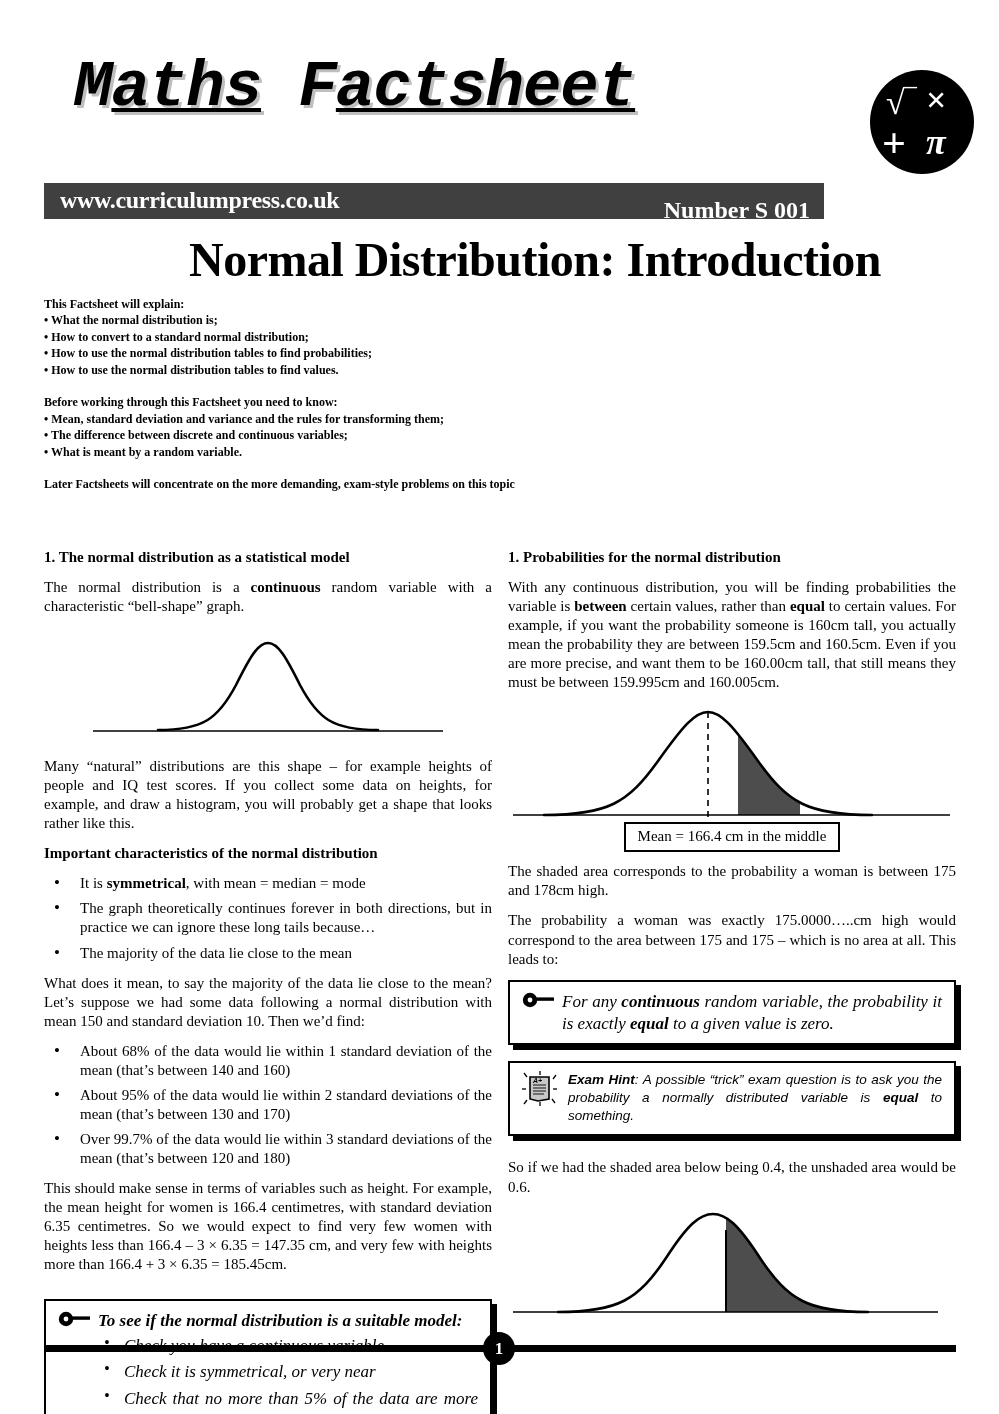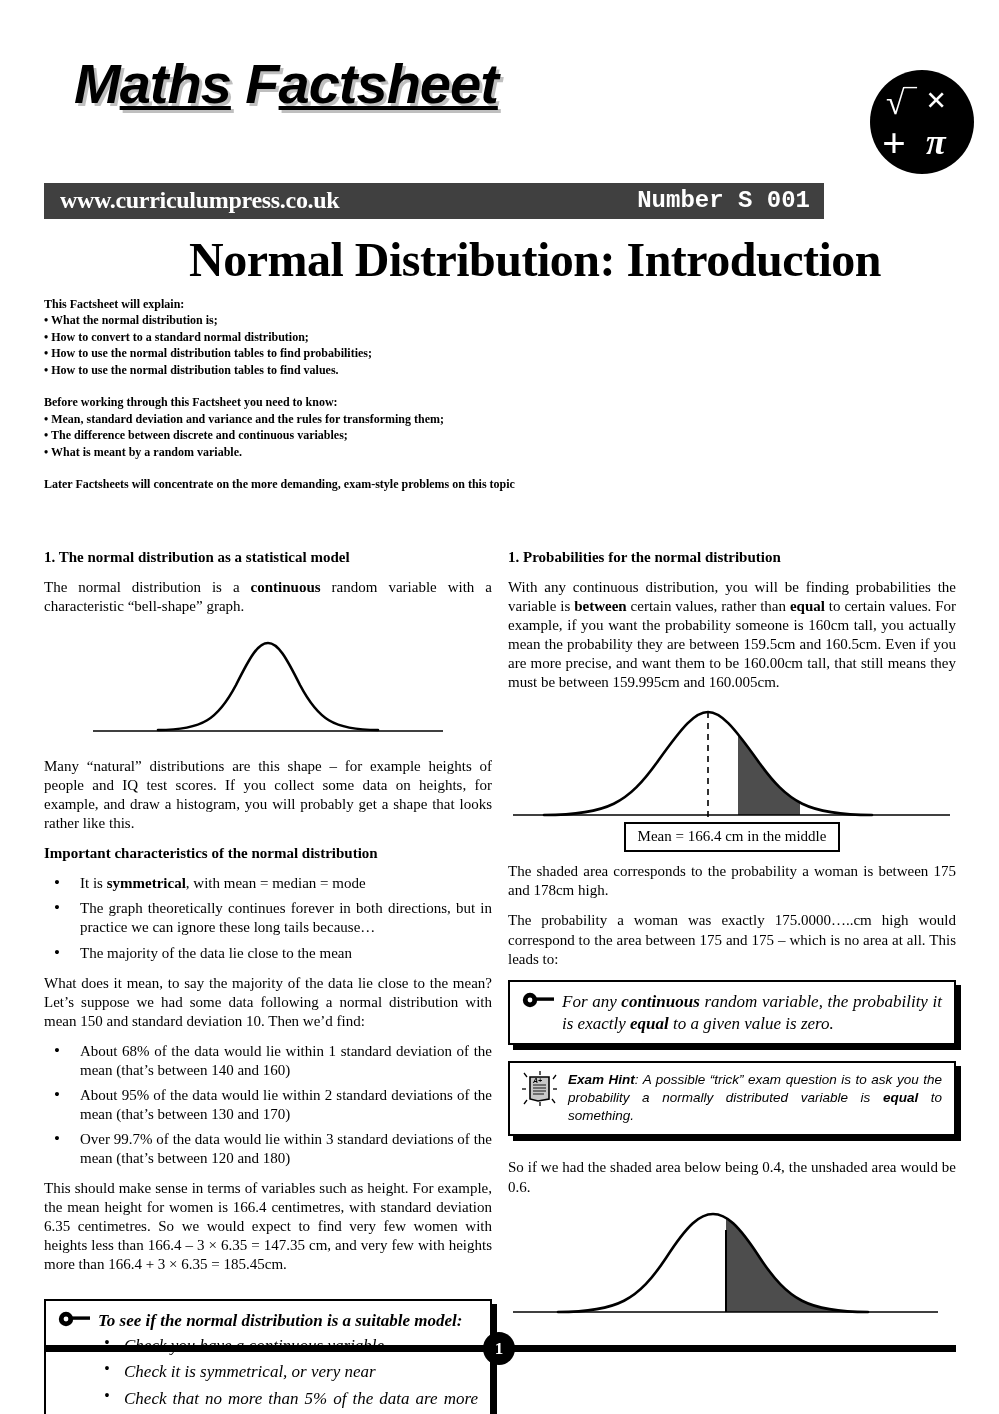--- a/index.html
+++ b/index.html
@@ -2,39 +2,39 @@
 <html><head>
 <meta charset="utf-8">
 <style>
   html,body{margin:0;padding:0;background:#fff;}
   body{width:999px;height:1414px;position:relative;font-family:"Liberation Serif",serif;color:#000;
        -webkit-font-smoothing:antialiased;}
   .page{position:absolute;left:0;top:0;width:999px;height:1414px;overflow:hidden;}
 
   
   .masthead{position:absolute;left:44px;top:62px;width:912px;height:110px;}
-  .logo-text{position:absolute;left:30px;top:-6px;font-family:Liberation Sans, sans-serif;
-             font-style:italic;font-weight:bold;font-size:56px;letter-spacing:-1px;
+  .logo-text{position:absolute;left:30px;top:-6px;font-family:Liberation Mono, monospace;
+             font-style:italic;font-weight:bold;font-size:64px;letter-spacing:-1px;
              white-space:nowrap;line-height:1;text-shadow:3px 3px 0 rgba(0,0,0,0.25);}
   .logo-text .u{text-decoration:underline;text-decoration-thickness:4px;text-underline-offset:3px;}
   .logo-badge{position:absolute;left:826px;top:8px;width:104px;height:104px;border-radius:50%;
               background:#000;}
   .logo-badge span{position:absolute;color:#fff;font-family:"Liberation Serif",serif;
                    font-weight:bold;line-height:1;}
   .lb-sqrt{left:16px;top:16px;font-size:34px;}
   .lb-times{left:56px;top:12px;font-size:36px;}
   .lb-plus{left:12px;top:52px;font-size:42px;}
   .lb-pi{left:56px;top:54px;font-size:36px;font-style:italic;}
 
   
   .bar{position:absolute;left:44px;top:183px;width:780px;height:36px;background:#404040;}
   .bar .site{position:absolute;left:16px;top:4px;color:#fff;font-weight:bold;font-size:24px;
              font-family:"Liberation Serif",serif;letter-spacing:-0.3px;}
-  .bar .num{position:absolute;right:14px;top:4px;color:#fff;font-weight:bold;font-size:24px;
-            font-family:Liberation Mono, monospace;}
+  .bar .num{position:absolute;right:14px;top:14px;color:#fff;font-weight:bold;font-size:24px;
+            font-family:Liberation Serif, serif;}
 
   
   .title{position:absolute;left:0;top:232px;width:980px;text-align:center;
          font-weight:bold;font-size:48px;letter-spacing:-0.5px;font-family:"Liberation Serif",serif;margin-left:45px;}
 
   
   .intro{position:absolute;left:44px;top:296px;width:912px;font-size:12px;font-weight:bold;
          line-height:1.37;}
   .intro .blk{margin:0 0 16px 0;}
   .intro p{margin:0;}

